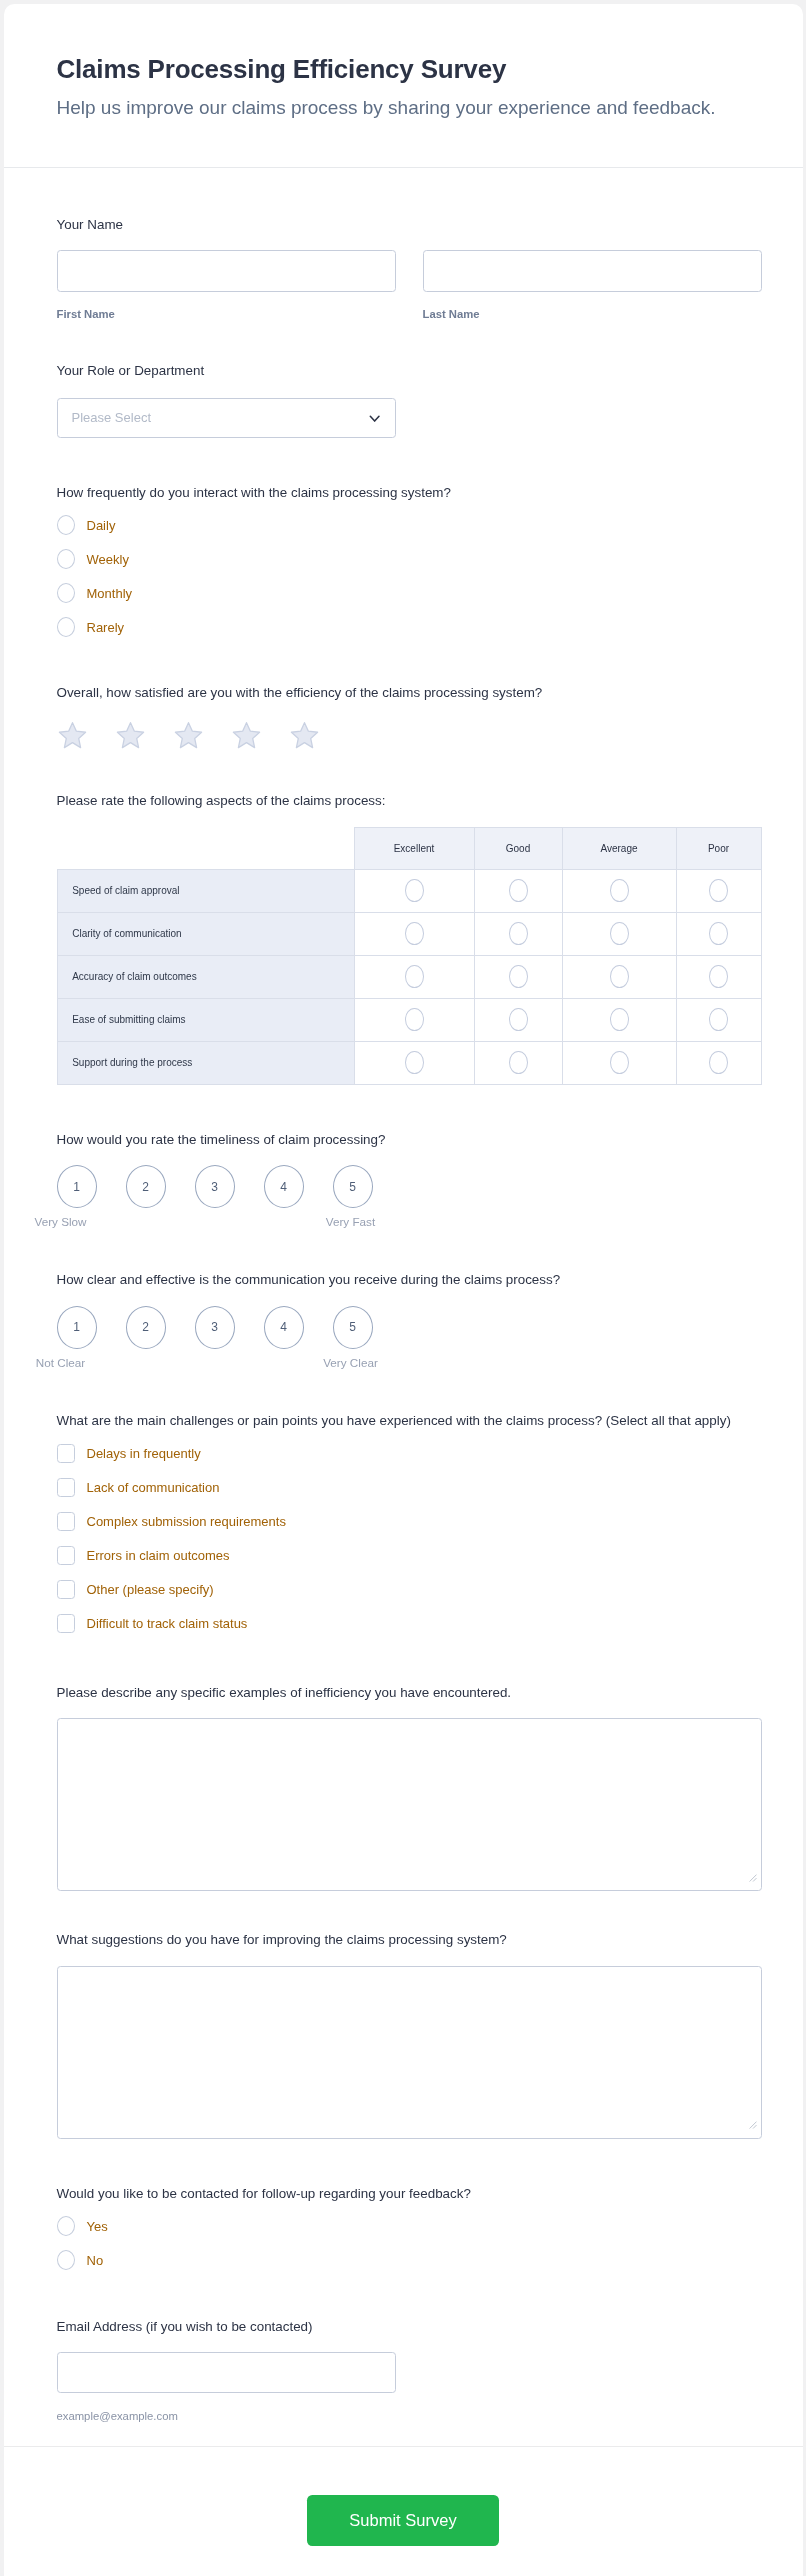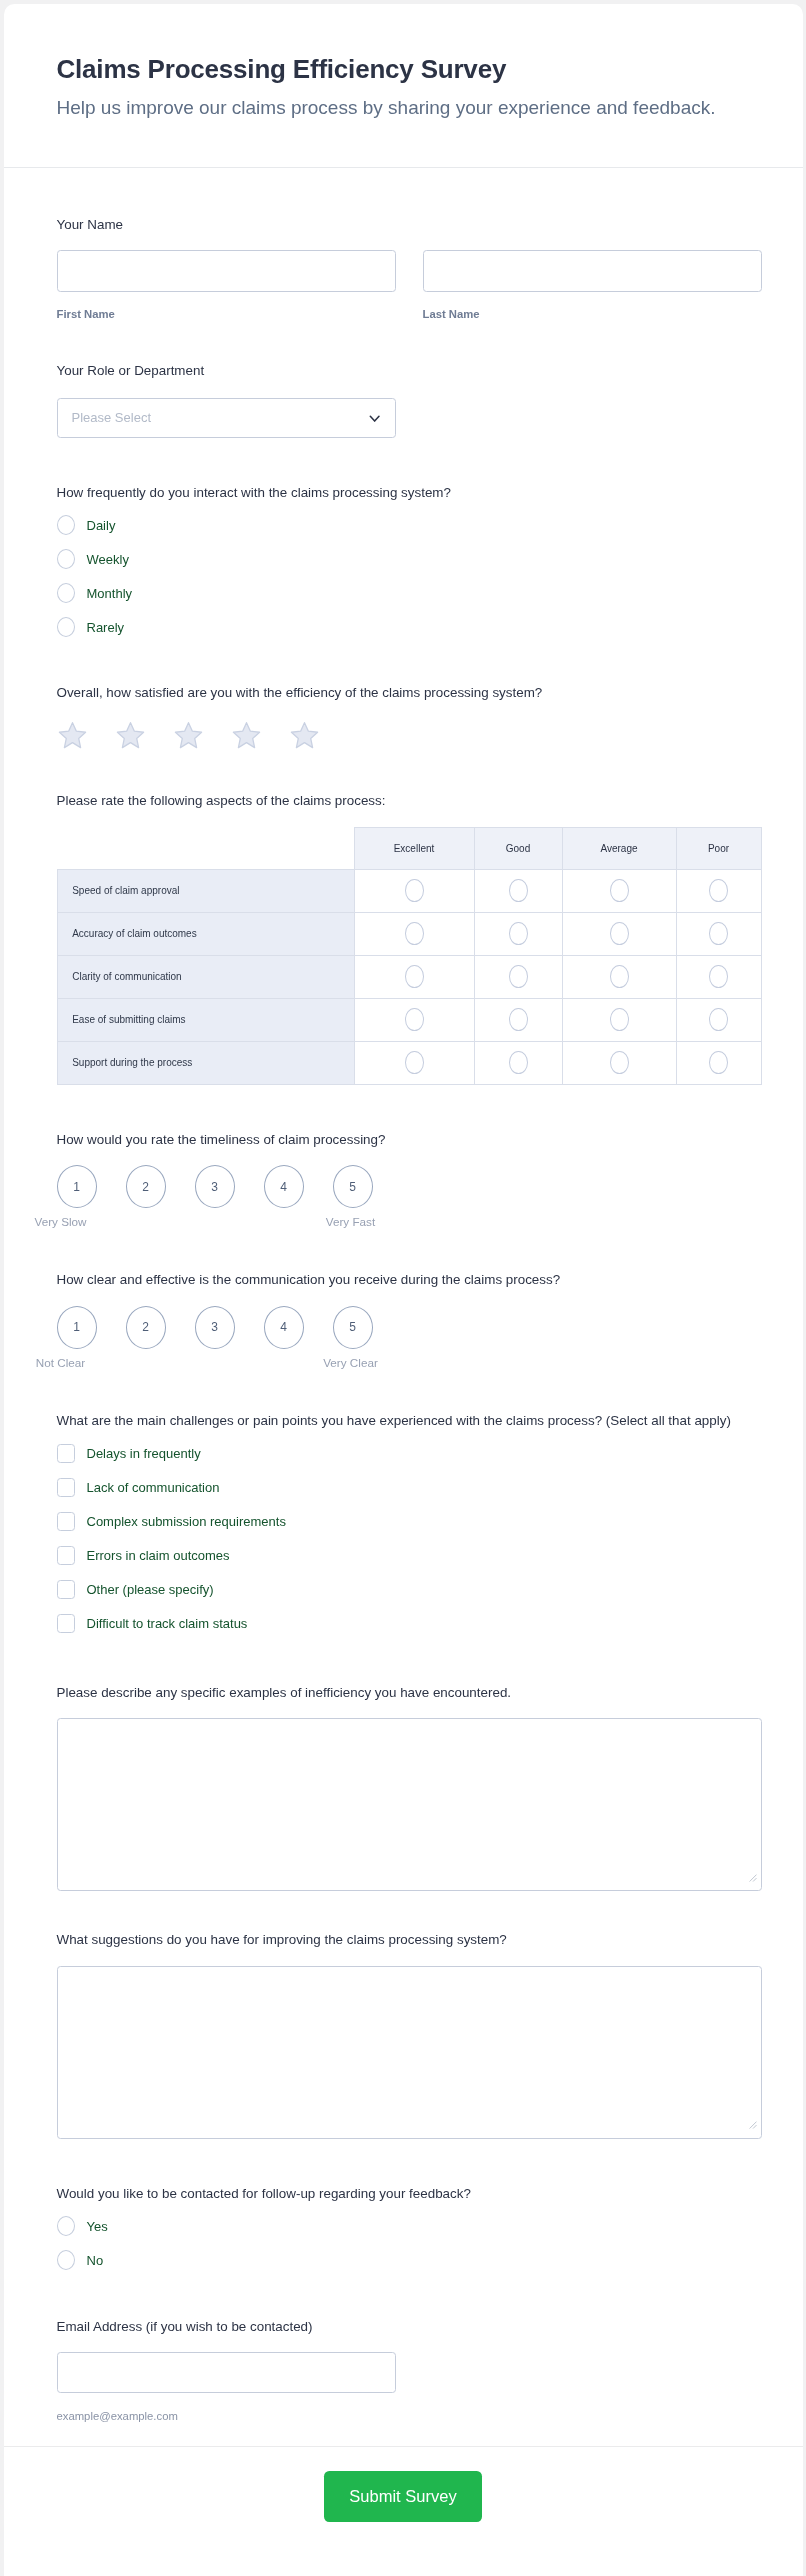--- a/index.html
+++ b/index.html
@@ -50,21 +50,21 @@
   .opt-row{display:flex;align-items:center;margin-top:13px;height:21px;}
   .opt-row:first-of-type{margin-top:16.5px;}
   .radio{
     width:18px;height:20px;border:0.9px solid #c6cedd;border-radius:50%;
     background:#fff;flex:0 0 auto;
   }
   .checkbox{
     width:18px;height:19px;border:0.9px solid #c6cedd;border-radius:3.5px;
     background:#fff;flex:0 0 auto;
   }
-  .opt-text{margin-left:12px;font-size:13px;color:#14532d;text-align:center;}
+  .opt-text{margin-left:12px;font-size:13px;color:#a16207;text-align:center;}
   .stars{display:flex;gap:27px;margin-top:18px;}
   .star{width:31px;height:29.5px;display:inline-block;cursor:pointer;}
   table.matrix{
     margin-top:16.5px;border-collapse:collapse;table-layout:fixed;width:704px;
     font-size:10px;
   }
   table.matrix th,table.matrix td{border:0.9px solid var(--border-matrix);text-align:center;}
   table.matrix thead th{height:42px;background:var(--table-header-bg);font-weight:400;color:var(--text-dark);}
   table.matrix thead th.corner{background:transparent;border:none;}
   table.matrix tbody td{height:43px;background:#fff;}
@@ -89,21 +89,21 @@
     display:block;margin-top:16.5px;width:705px;height:173px;resize:none;
     border:0.9px solid var(--border-input);border-radius:3.5px;outline:none;
     font-family:inherit;font-size:13px;padding:8.7px 10.4px;color:var(--text-dark);
   }
   .ta-wrap{position:relative;width:705px;}
   .grip{position:absolute;right:4.3px;bottom:6px;pointer-events:none;}
   .hint{font-size:11.3px;color:#8a93a6;margin-top:16.5px;}
   .footer-divider{margin-top:24px;border-top:0.9px solid #ebebec;}
   footer{text-align:center;}
   .submit{
-    margin-top:24px;width:158px;height:51px;border:none;border-radius:5.2px;
+    margin-top:48px;width:192px;height:51px;border:none;border-radius:5.2px;
     background:var(--accent-green,#20b64e);color:#fff;font-size:16.5px;font-weight:500;
     font-family:inherit;cursor:pointer;
   }
   .mt-55{margin-top:48px}.mt-48{margin-top:42px}.mt-53{margin-top:46px}
   .mt-50{margin-top:43px}.mt-49{margin-top:42px}
   .mt-58{margin-top:50px}.mt-46{margin-top:40px}.mt-54{margin-top:47px}
 </style>
 </head>
 <body>
 
@@ -206,28 +206,28 @@
         </thead>
         <tbody>
           <tr>
             <td class="row-label">Speed of claim approval</td>
             <td><span class="m-radio"></span></td>
             <td><span class="m-radio"></span></td>
             <td><span class="m-radio"></span></td>
             <td><span class="m-radio"></span></td>
           </tr>
           <tr>
+            <td class="row-label">Clarity of communication</td>
+            <td><span class="m-radio"></span></td>
+            <td><span class="m-radio"></span></td>
+            <td><span class="m-radio"></span></td>
+            <td><span class="m-radio"></span></td>
+          </tr>
+          <tr>
             <td class="row-label">Accuracy of claim outcomes</td>
-            <td><span class="m-radio"></span></td>
-            <td><span class="m-radio"></span></td>
-            <td><span class="m-radio"></span></td>
-            <td><span class="m-radio"></span></td>
-          </tr>
-          <tr>
-            <td class="row-label">Clarity of communication</td>
             <td><span class="m-radio"></span></td>
             <td><span class="m-radio"></span></td>
             <td><span class="m-radio"></span></td>
             <td><span class="m-radio"></span></td>
           </tr>
           <tr>
             <td class="row-label">Ease of submitting claims</td>
             <td><span class="m-radio"></span></td>
             <td><span class="m-radio"></span></td>
             <td><span class="m-radio"></span></td>

